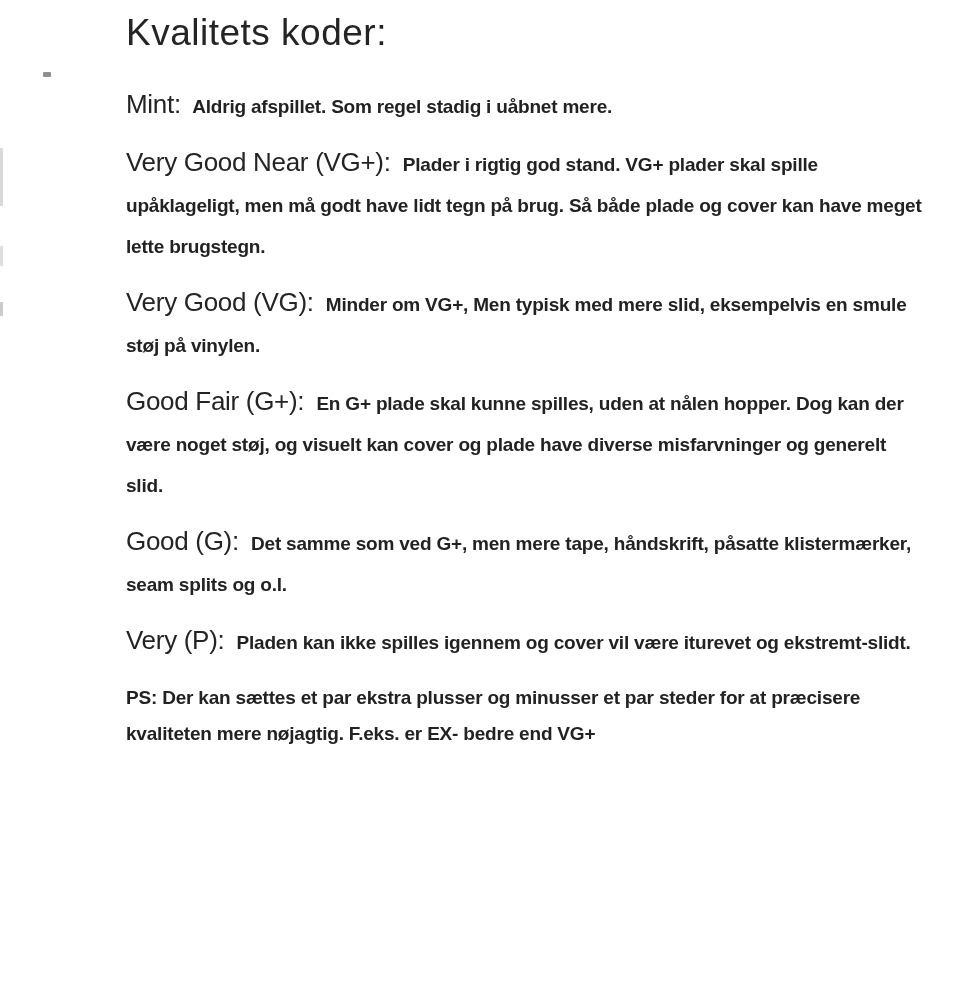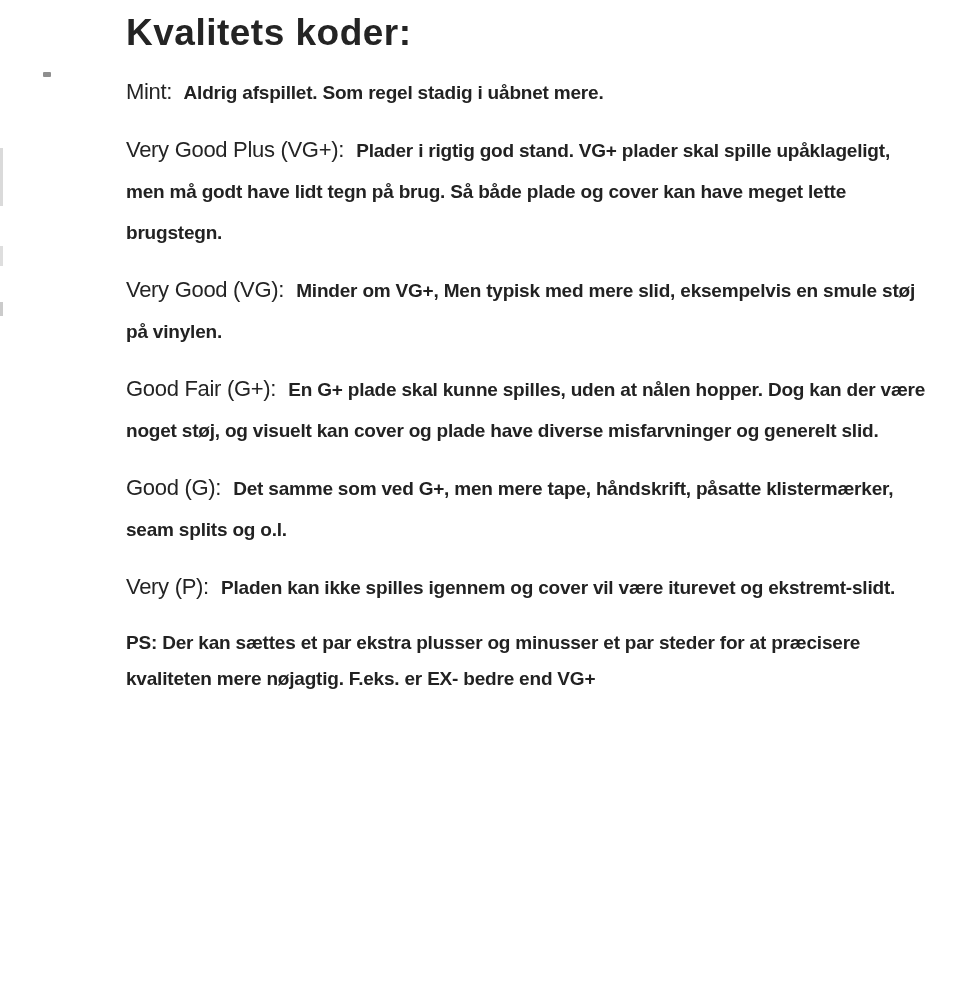--- a/index.html
+++ b/index.html
@@ -9,37 +9,37 @@
     min-height: 1002px;
     box-sizing: border-box;
     background: #ffffff;
     color: #1e1e1e;
     font-family: "Liberation Sans", sans-serif;
     padding: 8px 30px 0 126px;
     overflow: hidden;
   }
   .title {
     font-size: 37px;
-    font-weight: 700;
+    font-weight: 400;
     letter-spacing: 0.5px;
     color: #242424;
-    margin: 0 0 14px 0;
+    margin: 0 0 28px 0;
     line-height: 50px;
   }
   .entry {
     max-width: 800px;
     margin: 0 0 17px 0;
     line-height: 41px;
     font-size: 19px;
     font-weight: 700;
     letter-spacing: -0.2px;
     color: #222222;
   }
   .term {
-    font-size: 22px;
+    font-size: 26px;
     font-weight: 400;
     letter-spacing: -0.3px;
     line-height: 1;
     color: #242424;
     margin-right: 7px;
     white-space: nowrap;
   }
   .postscript {
     max-width: 810px;
     margin: 6px 0 0 0;
@@ -60,21 +60,21 @@
 <body>
 
 <div class="page">
 
   <h1 class="title">Kvalitets koder:</h1>
 
   <p class="entry"><span class="term">Mint:</span> <span class="desc">Aldrig afspillet. Som regel stadig i uåbnet mere.</span></p>
 
 
 
-  <p class="entry"><span class="term">Very Good Plus (VG+):</span> <span class="desc">Plader i rigtig god stand. VG+ plader skal spille upåklageligt, men må godt have lidt tegn på brug. Så både plade og cover kan have meget lette brugstegn.</span></p>
+  <p class="entry"><span class="term">Very Good Near (VG+):</span> <span class="desc">Plader i rigtig god stand. VG+ plader skal spille upåklageligt, men må godt have lidt tegn på brug. Så både plade og cover kan have meget lette brugstegn.</span></p>
 
   <p class="entry"><span class="term">Very Good (VG):</span> <span class="desc">Minder om VG+, Men typisk med mere slid, eksempelvis en smule støj på vinylen.</span></p>
 
   <p class="entry"><span class="term">Good Fair (G+):</span> <span class="desc">En G+ plade skal kunne spilles, uden at nålen hopper. Dog kan der være noget støj, og visuelt kan cover og plade have diverse misfarvninger og generelt slid.</span></p>
 
   <p class="entry"><span class="term">Good (G):</span> <span class="desc">Det samme som ved G+, men mere tape, håndskrift, påsatte klistermærker, seam splits og o.l.</span></p>
 
 
   <p class="entry"><span class="term">Very (P):</span> <span class="desc">Pladen kan ikke spilles igennem og cover vil være iturevet og ekstremt-slidt.</span></p>
 

